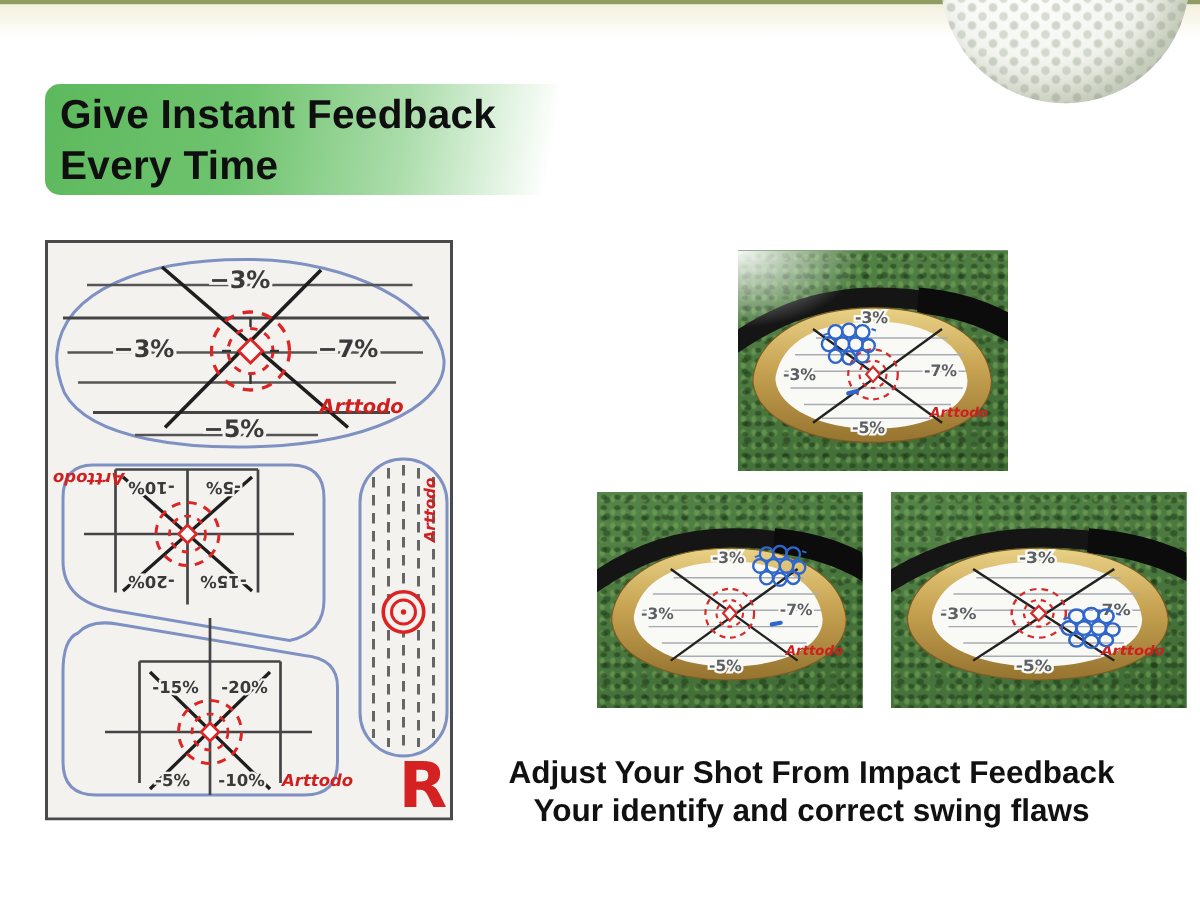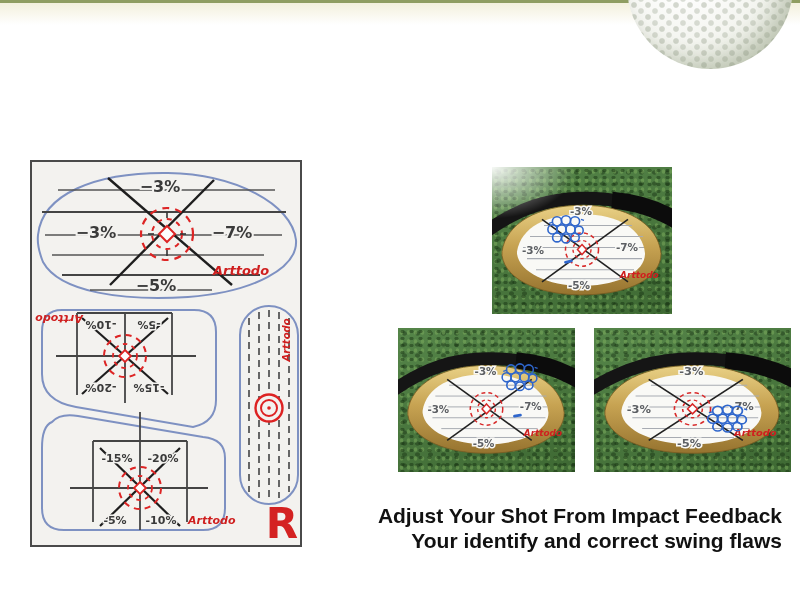--- a/index.html
+++ b/index.html
@@ -41,39 +41,45 @@
   }
   .photo svg{position:absolute;left:0;top:0;width:100%;height:100%;}
   .photo-1{left:492px;top:167px;width:180px;height:147px;}
   .photo-2{left:398px;top:328px;width:177px;height:144px;}
   .photo-3{left:594px;top:328px;width:197px;height:144px;}
   .corner-light::after{
     content:"";position:absolute;left:0;top:0;width:84px;height:52px;pointer-events:none;
     background:radial-gradient(ellipse at 0 0, rgba(255,255,255,0.95), rgba(255,255,255,0) 70%);
   }
   .caption{
-    position:absolute;left:300px;top:503px;width:482px;text-align:right;
+    position:absolute;left:300px;top:503px;width:482px;text-align:center;
     font-size:21px;line-height:25px;font-weight:bold;color:#111;
   }
   
   text{font-family:"DejaVu Sans", sans-serif;}
   .lbl{font-weight:bold;fill:#3a3a3a;paint-order:stroke;stroke:#f3f2ef;stroke-width:4px;}
   .lbl-sm{font-weight:bold;font-size:11px;fill:#3a3a3a;paint-order:stroke;stroke:#f3f2ef;stroke-width:3px;}
   .brand-txt{font-style:italic;font-weight:bold;fill:#cf1f1f;}
   .face-lbl{font-weight:bold;font-size:10.5px;fill:#5c5f63;paint-order:stroke;stroke:#f9f9f6;stroke-width:3px;}
 </style>
 </head>
 <body>
 
 <div class="page">
 
   <div class="top-line"></div>
   <div class="top-fade"></div>
   <div class="golf-ball"></div>
 
+  <div class="banner">
+    <div class="txt">
+      <div>Give Instant Feedback</div>
+      <div>Every Time</div>
+    </div>
+  </div>
 
   <div class="sheet-wrap">
     <svg viewBox="0 0 272 387" width="272" height="387">
       <rect x="1" y="1" width="270" height="385" fill="#f3f2ef" stroke="#4a4a4a" stroke-width="2"></rect>
 
       <g>
         <path d="M 8 75 C 12 34 66 12 138 13 C 205 14 262 44 266 80 C 268 108 224 132 158 137 C 95 141 30 133 13 102 C 9 92 7 84 8 75 Z" fill="none" stroke="#7e91c2" stroke-width="2"></path>
         <g stroke="#555" stroke-width="1.6">
           <line x1="28" y1="30" x2="245" y2="30"></line>
           <line x1="12" y1="52" x2="256" y2="52" stroke="#444" stroke-width="2"></line>

